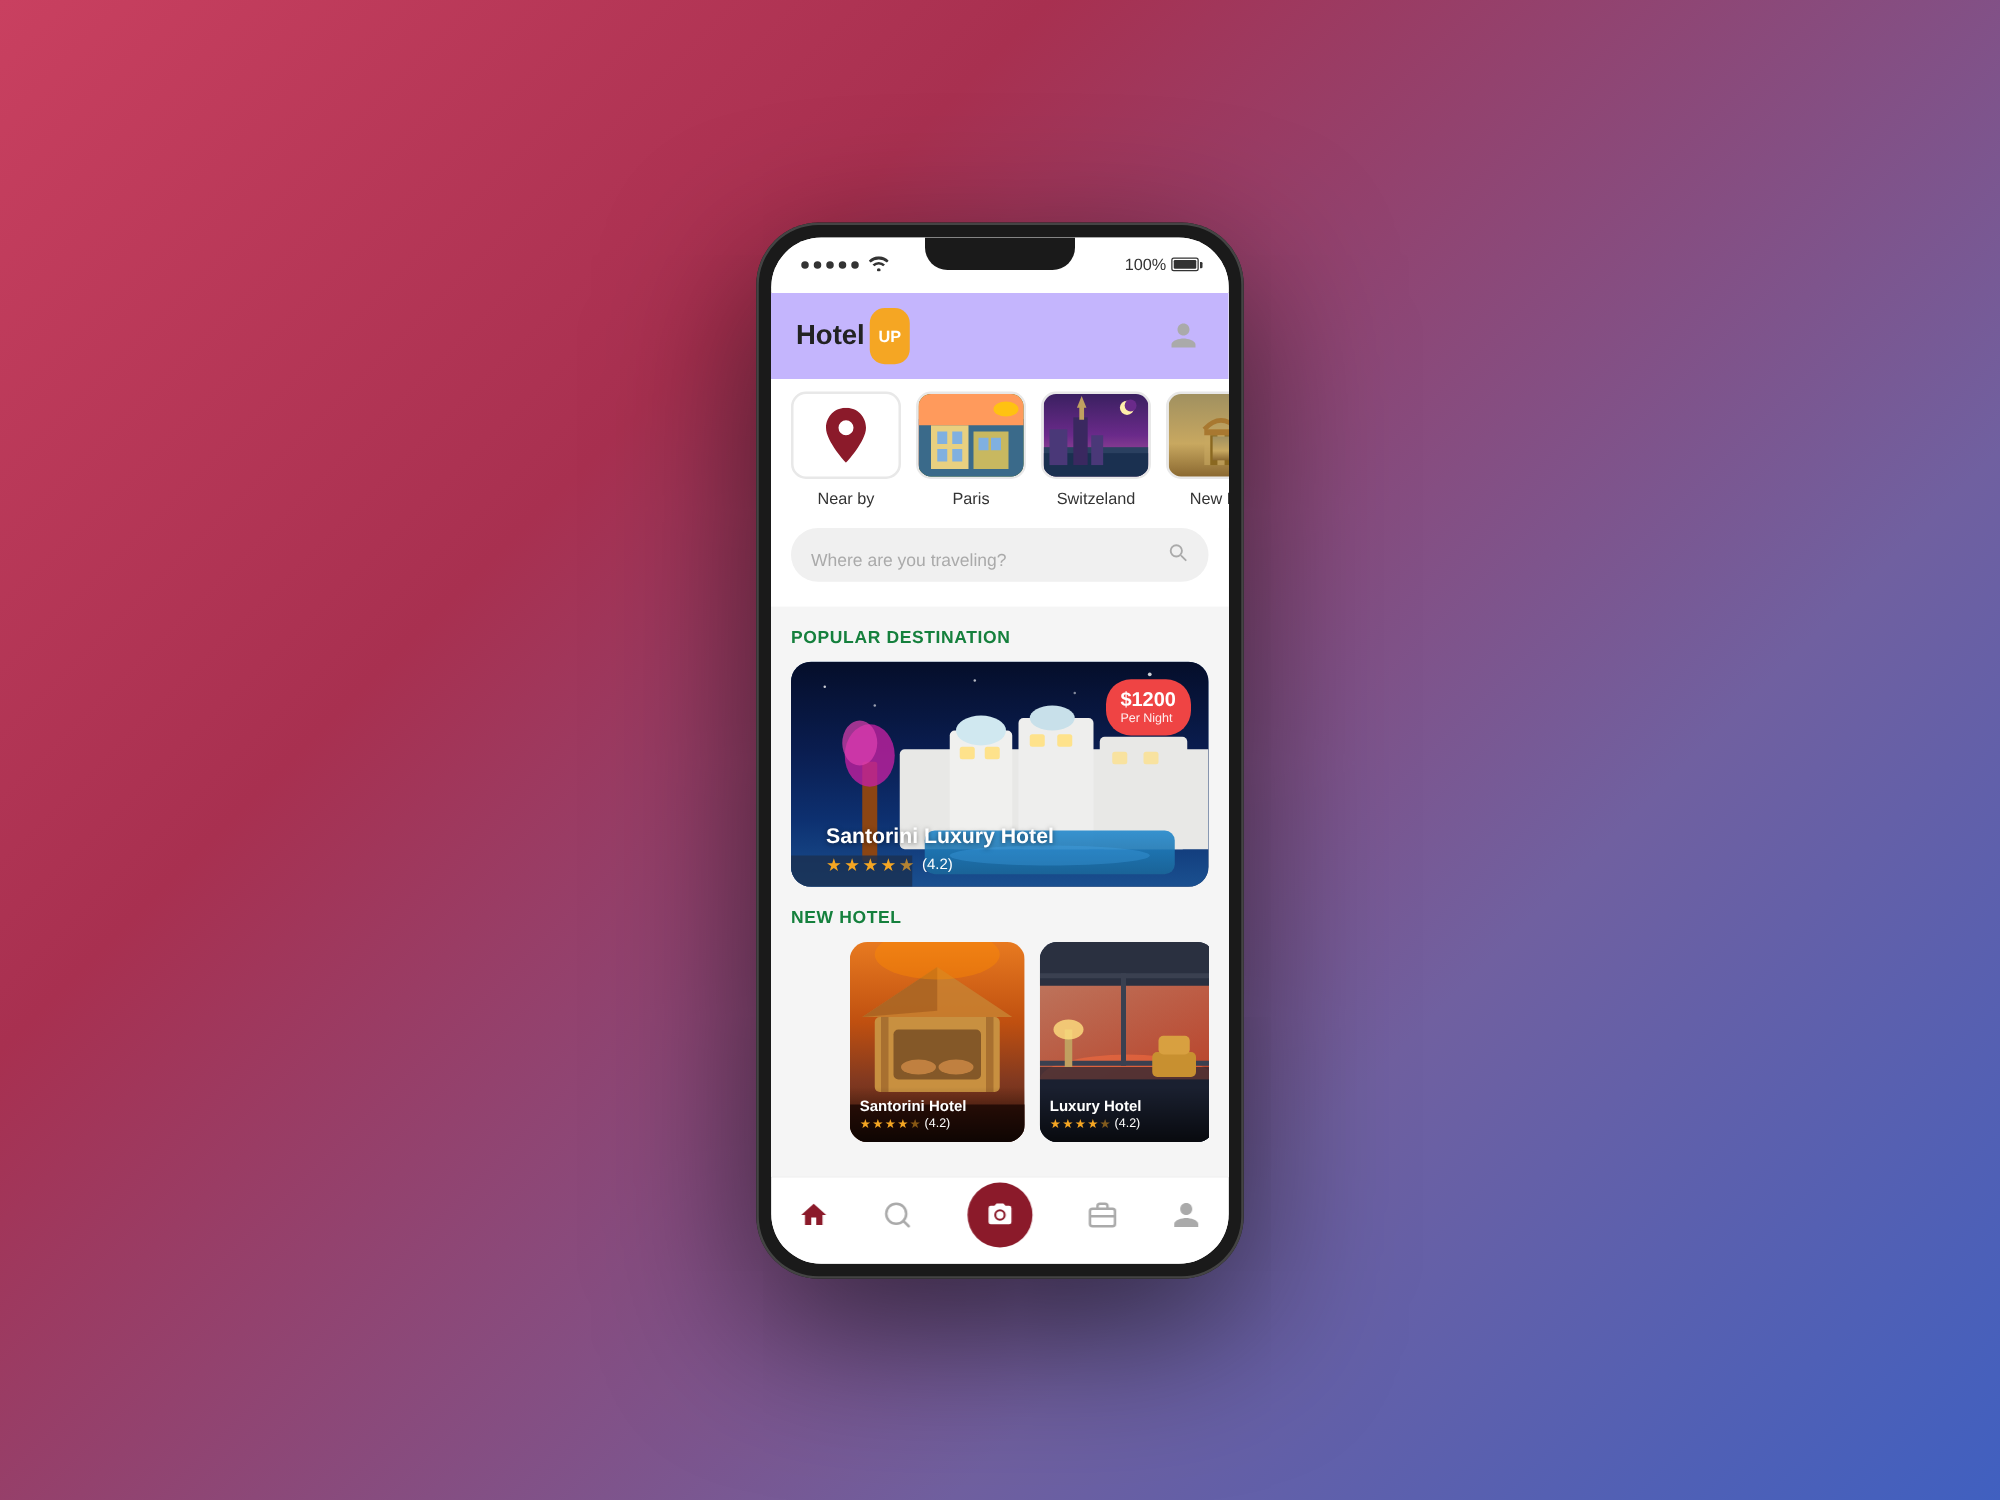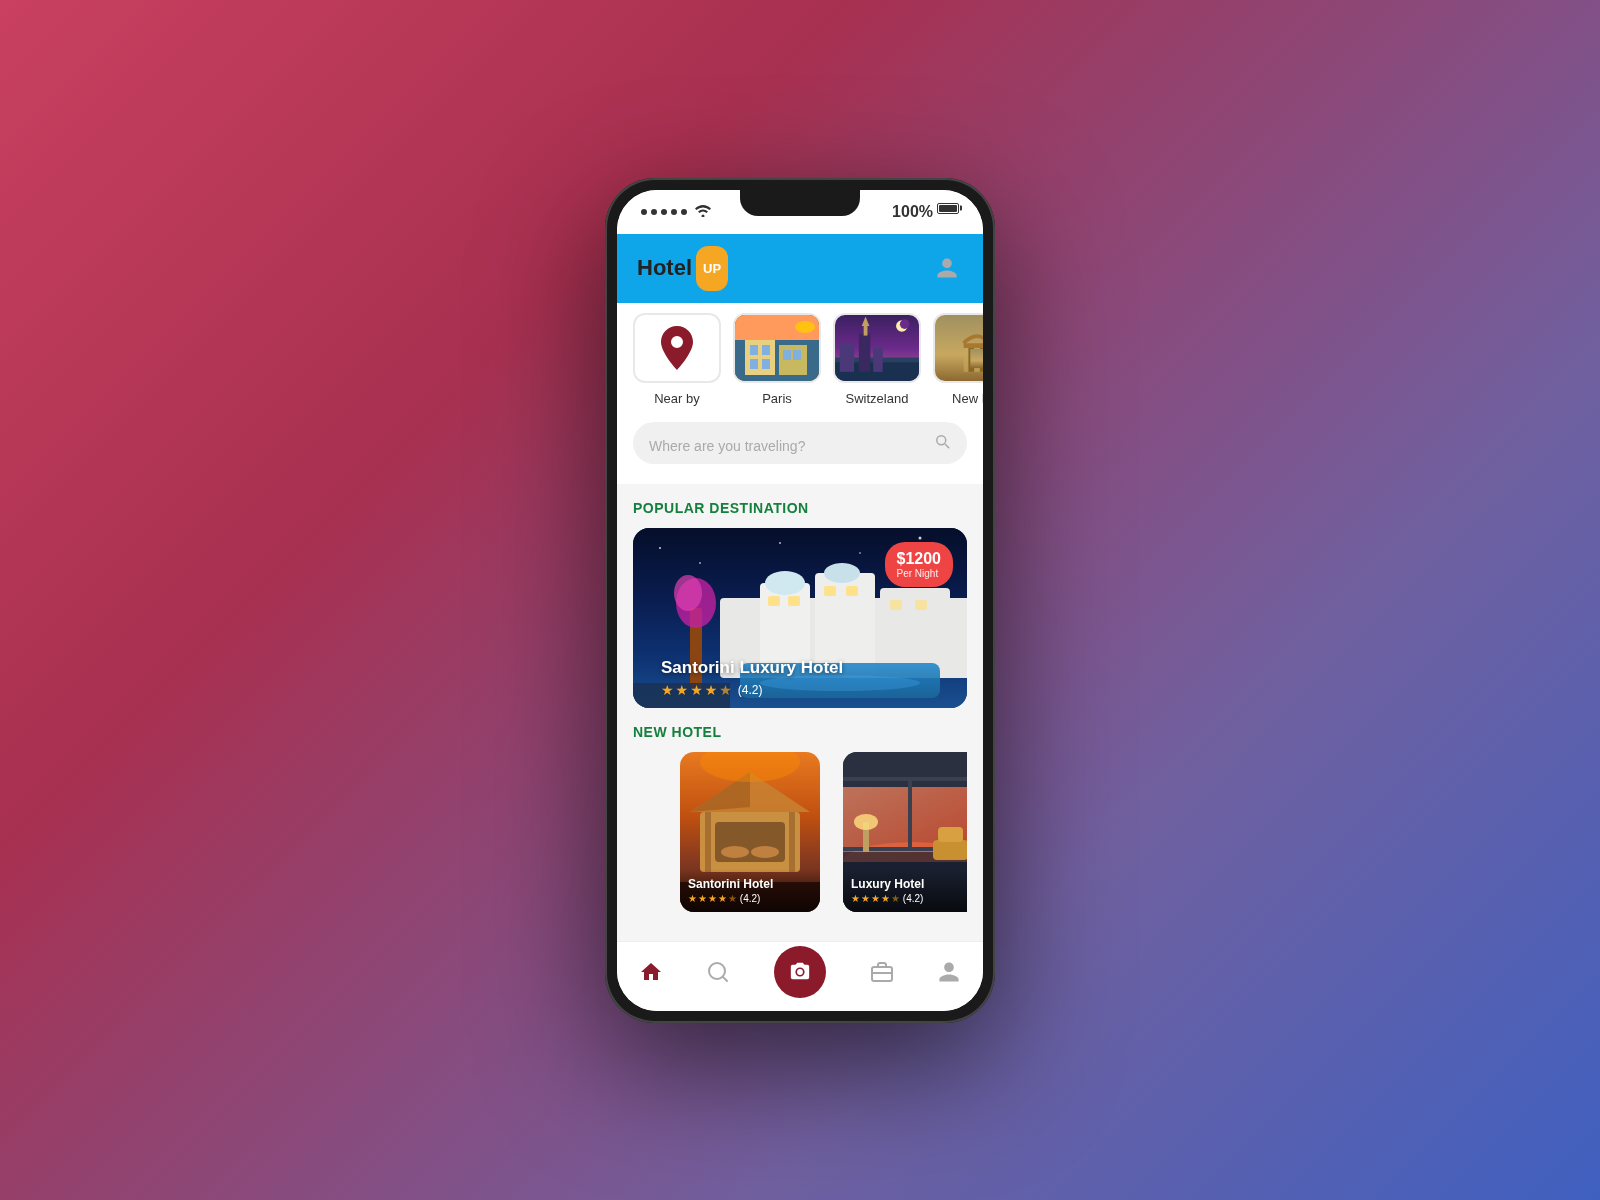--- a/index.html
+++ b/index.html
@@ -66,24 +66,25 @@
       width: 120px;
       height: 26px;
       background: #1a1a1a;
       border-radius: 0 0 18px 18px;
       position: absolute;
       top: 0;
       left: 50%;
       transform: translateX(-50%);
     }
     .status-right {
-      font-size: 16px;
-      font-weight: 700;
+      font-size: 13px;
+      font-weight: 400;
       color: #333;
       display: flex;
+      align-items: center;
       gap: 4px;
     }
     .battery {
       width: 22px; height: 11px;
       border: 1.5px solid #333;
       border-radius: 2px;
       position: relative;
       display: flex;
       align-items: center;
       padding: 1px;
@@ -108,21 +109,21 @@
     .app-content {
       flex: 1;
       overflow-y: auto;
       overflow-x: hidden;
       background: #f5f5f5;
     }
     .app-content::-webkit-scrollbar { display: none; }
 
     
     .app-header {
-      background: #0ea5e9;
+      background: #c4b5fd;
       padding: 12px 20px 12px;
       display: flex;
       align-items: center;
       justify-content: space-between;
     }
     .logo {
       display: flex;
       align-items: center;
       gap: 0;
     }
@@ -266,21 +267,21 @@
     .star-half { color: #f5a623; font-size: 14px; opacity: 0.7; }
     .rating-text { color: #fff; font-size: 12px; margin-left: 4px; }
 
     
     .new-hotel-section {
       padding: 0 16px 16px;
       background: #f5f5f5;
     }
     .hotel-cards-row {
       display: flex;
-      gap: 23px;
+      gap: 12px;
       overflow-x: auto;
       padding-left: 47px;
     }
     .hotel-cards-row::-webkit-scrollbar { display: none; }
     .hotel-card {
       width: 140px;
       border-radius: 14px;
       overflow: hidden;
       flex-shrink: 0;
       position: relative;

